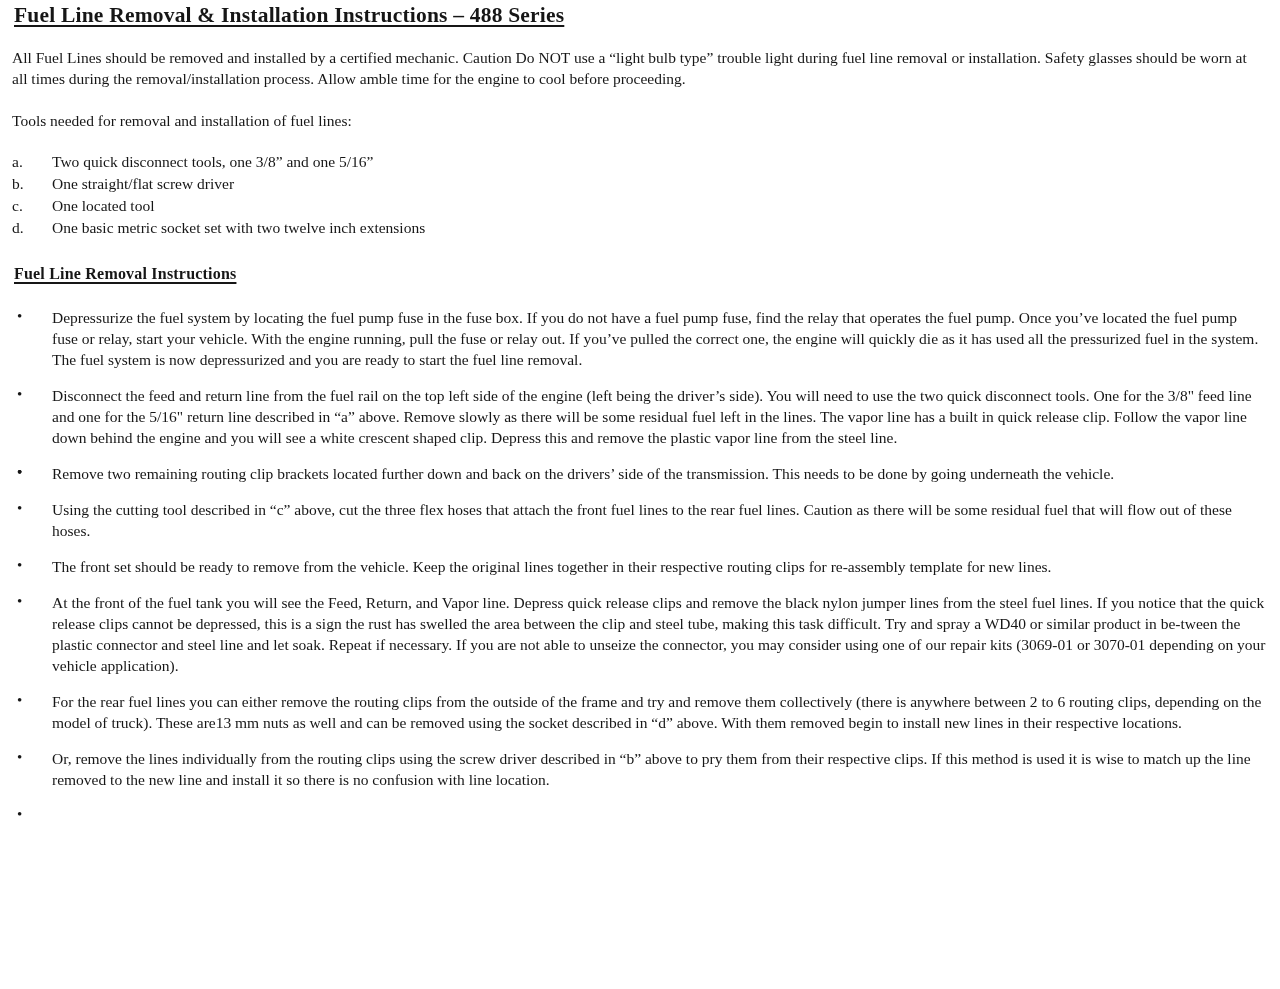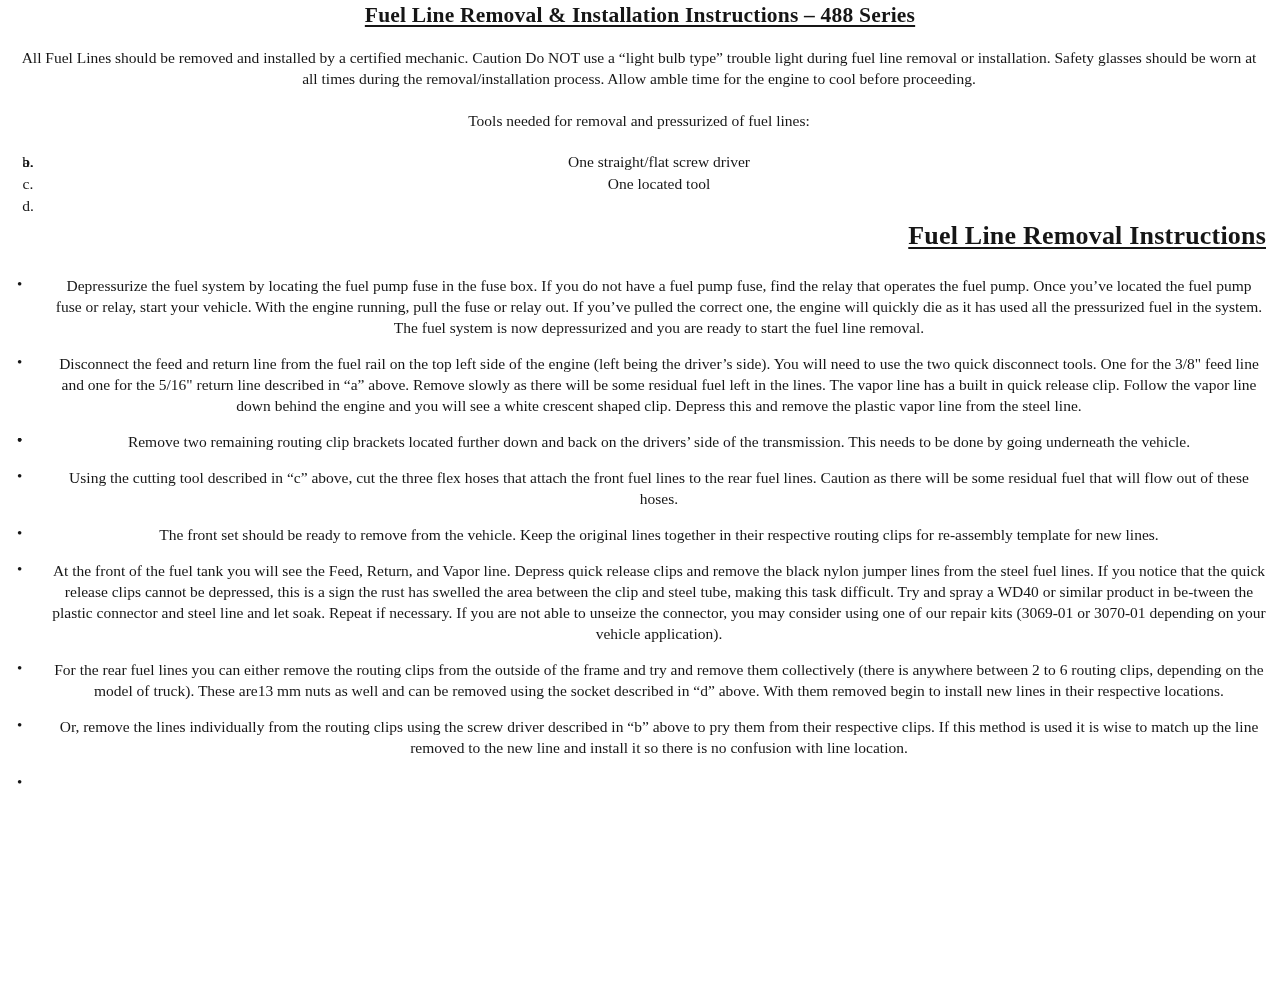--- a/index.html
+++ b/index.html
@@ -18,26 +18,24 @@
     padding: 3px 14px 0 12px;
   }
   .doc-title {
     font-size: 21.5px;
     font-weight: bold;
     margin: 0 0 19px 2px;
     text-decoration: underline;
     text-decoration-thickness: 2px;
     text-underline-offset: 3px;
     letter-spacing: 0.2px;
-    text-align: center;
   }
   .body-text {
     font-size: 15.5px;
     line-height: 21px;
-    text-align: center;
   }
   .intro {
     margin: 0 0 21px 0;
   }
   .tools-intro {
     margin: 0 0 20px 0;
   }
   .tools-list {
     margin: 0 0 26px 0;
   }
@@ -50,28 +48,27 @@
     position: absolute;
     left: 0;
     top: 0;
     width: 32px;
   }
   .tool-extra {
     padding-left: 40px;
     line-height: 22px;
   }
   .section-heading {
-    font-size: 26px;
+    font-size: 16px;
     font-weight: bold;
     margin: 0 0 24px 2px;
     text-decoration: underline;
     text-decoration-thickness: 2px;
     text-underline-offset: 3px;
     letter-spacing: 0.2px;
-    text-align: right;
   }
   .bullets {
     list-style: none;
     margin: 0;
     padding: 0;
   }
   .bullet {
     position: relative;
     padding-left: 40px;
     margin: 0 0 15px 0;
@@ -88,36 +85,38 @@
 </style>
 </head>
 <body>
 
 <div class="page">
 
   <h1 class="doc-title">Fuel Line Removal &amp; Installation Instructions – 488 Series</h1>
 
   <p class="body-text intro">All Fuel Lines should be removed and installed by a certified mechanic. Caution Do NOT use a “light bulb type” trouble light during fuel line removal or installation. Safety glasses should be worn at all times during the removal/installation process. Allow amble time for the engine to cool before proceeding.</p>
 
-  <p class="body-text tools-intro">Tools needed for removal and pressurized of fuel lines:</p>
+  <p class="body-text tools-intro">Tools needed for removal and installation of fuel lines:</p>
 
   <div class="body-text tools-list">
     <div class="tool-item">
       <span class="tool-marker">a.</span>
+      <span>Two quick disconnect tools, one 3/8” and one 5/16”</span>
     </div>
     <div class="tool-item">
       <span class="tool-marker">b.</span>
       <span>One straight/flat screw driver</span>
     </div>
     <div class="tool-item">
       <span class="tool-marker">c.</span>
       <span>One located tool</span>
     </div>
     <div class="tool-item">
       <span class="tool-marker">d.</span>
+      <span>One basic metric socket set with two twelve inch extensions</span>
     </div>
   </div>
 
   <h2 class="section-heading">Fuel Line Removal Instructions</h2>
 
   <ul class="body-text bullets">
     <li class="bullet">
       <span class="bullet-marker">•</span>
       <span>Depressurize the fuel system by locating the fuel pump fuse in the fuse box. If you do not have a fuel pump fuse, find the relay that operates the fuel pump. Once you’ve located the fuel pump fuse or relay, start your vehicle. With the engine running, pull the fuse or relay out. If you’ve pulled the correct one, the engine will quickly die as it has used all the pressurized fuel in the system. The fuel system is now depressurized and you are ready to start the fuel line removal.</span>
     </li>

